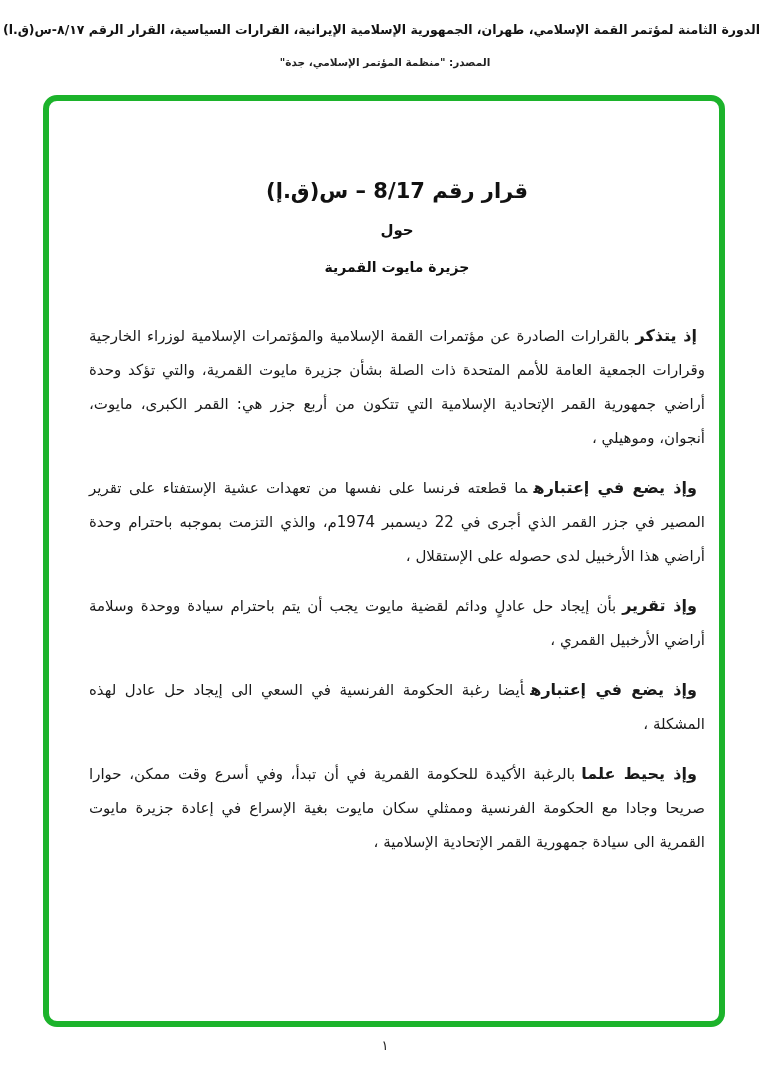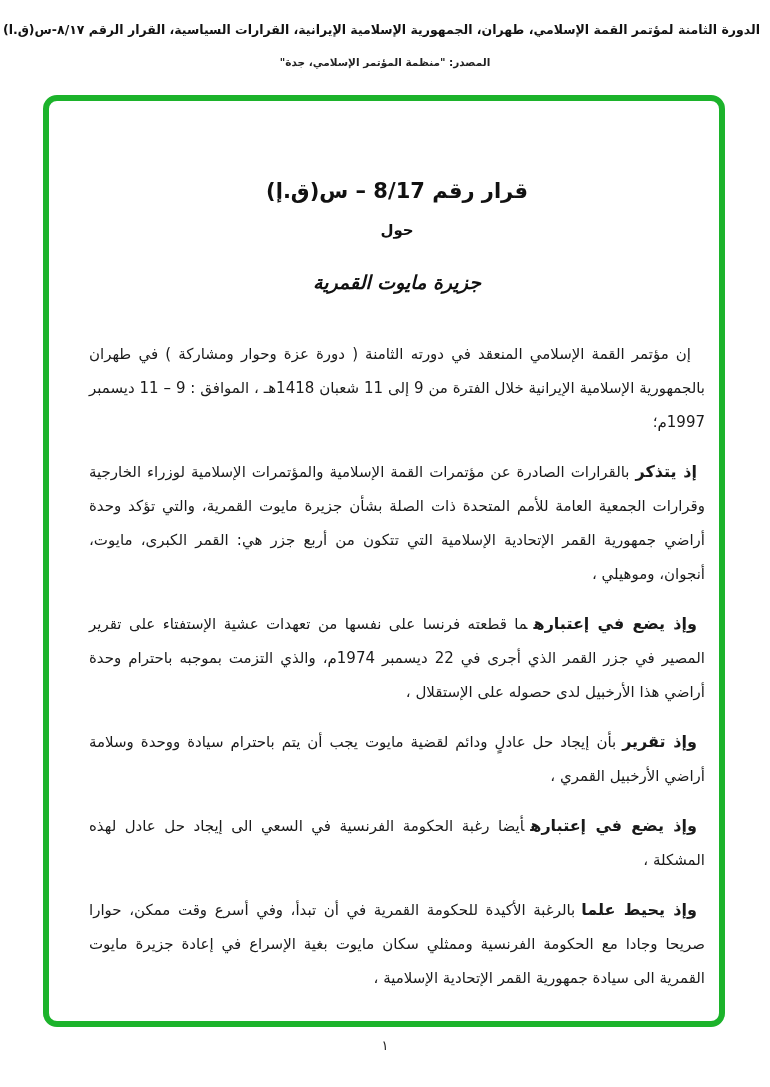--- a/index.html
+++ b/index.html
@@ -58,25 +58,24 @@
     text-align: center;
     direction: rtl;
     font-weight: bold;
   }
   .doc-title .t1 {
     font-size: 21px;
     margin-bottom: 18px;
   }
   .doc-title .t2 {
     font-size: 15px;
-    margin-bottom: 32px;
+    margin-bottom: 20px;
   }
   .doc-title .t3 {
-    font-size: 19px;
-    font-style: italic;
+    font-size: 14px;
   }
   .doc-body {
     margin-top: 44px;
     direction: rtl;
     text-align: justify;
     font-size: 15px;
     line-height: 34px;
     color: #1a1a1a;
   }
   .doc-body p {
@@ -110,21 +109,20 @@
   <div class="doc-frame">
 
     <div class="doc-title">
       <div class="t1">قرار رقم 8/17 – س(ق.إ)</div>
       <div class="t2">حول</div>
       <div class="t3">جزيرة مايوت القمرية</div>
     </div>
 
     <div class="doc-body">
 
-      <p><span class="lead"></span><span>إن مؤتمر القمة الإسلامي المنعقد في دورته الثامنة ( دورة عزة وحوار ومشاركة ) في طهران بالجمهورية الإسلامية الإيرانية خلال الفترة من 9 إلى 11 شعبان 1418هـ ، الموافق : 9 – 11 ديسمبر 1997م؛</span></p>
 
       <p><span class="lead">إذ يتذكر</span><span>بالقرارات الصادرة عن مؤتمرات القمة الإسلامية والمؤتمرات الإسلامية لوزراء الخارجية وقرارات الجمعية العامة للأمم المتحدة ذات الصلة بشأن جزيرة مايوت القمرية، والتي تؤكد وحدة أراضي جمهورية القمر الإتحادية الإسلامية التي تتكون من أربع جزر هي: القمر الكبرى، مايوت، أنجوان، وموهيلي ،</span></p>
 
       <p><span class="lead">وإذ يضع في إعتباره</span><span>ما قطعته فرنسا على نفسها من تعهدات عشية الإستفتاء على تقرير المصير في جزر القمر الذي أجرى في 22 ديسمبر 1974م، والذي التزمت بموجبه باحترام وحدة أراضي هذا الأرخبيل لدى حصوله على الإستقلال ،</span></p>
 
       <p><span class="lead">وإذ تقرير</span><span>بأن إيجاد حل عادلٍ ودائم لقضية مايوت يجب أن يتم باحترام سيادة ووحدة وسلامة أراضي الأرخبيل القمري ،</span></p>
 
       <p><span class="lead">وإذ يضع في إعتباره</span><span>أيضا رغبة الحكومة الفرنسية في السعي الى إيجاد حل عادل لهذه المشكلة ،</span></p>
 
       <p><span class="lead">وإذ يحيط علما</span><span>بالرغبة الأكيدة للحكومة القمرية في أن تبدأ، وفي أسرع وقت ممكن، حوارا صريحا وجادا مع الحكومة الفرنسية وممثلي سكان مايوت بغية الإسراع في إعادة جزيرة مايوت القمرية الى سيادة جمهورية القمر الإتحادية الإسلامية ،</span></p>

